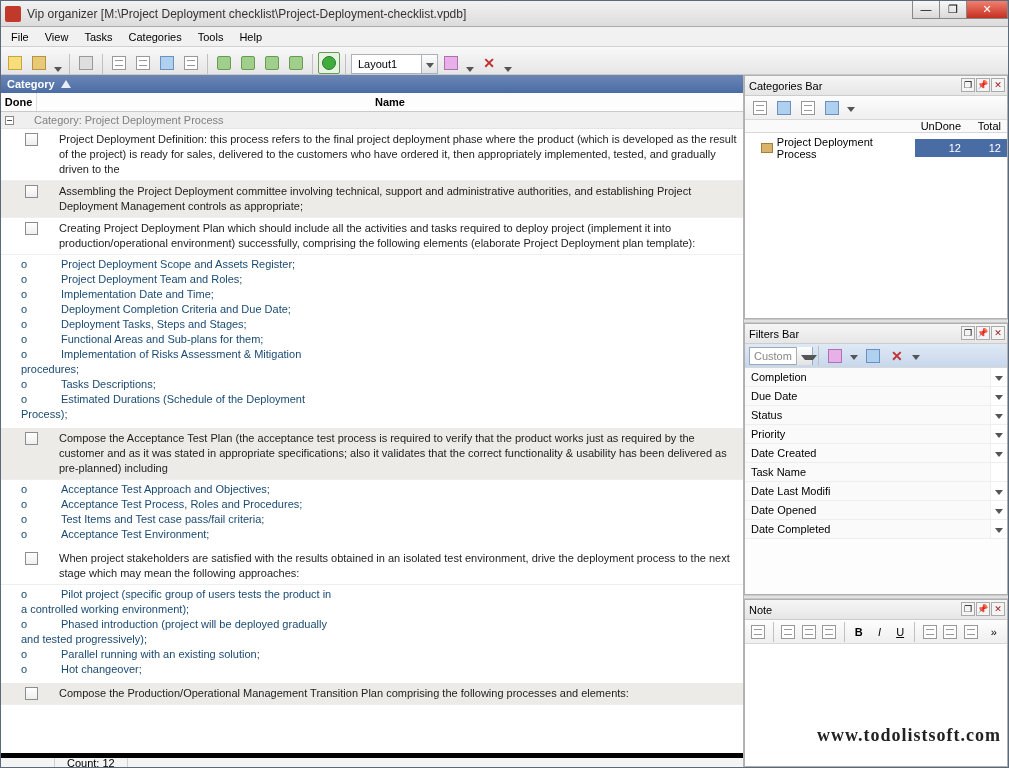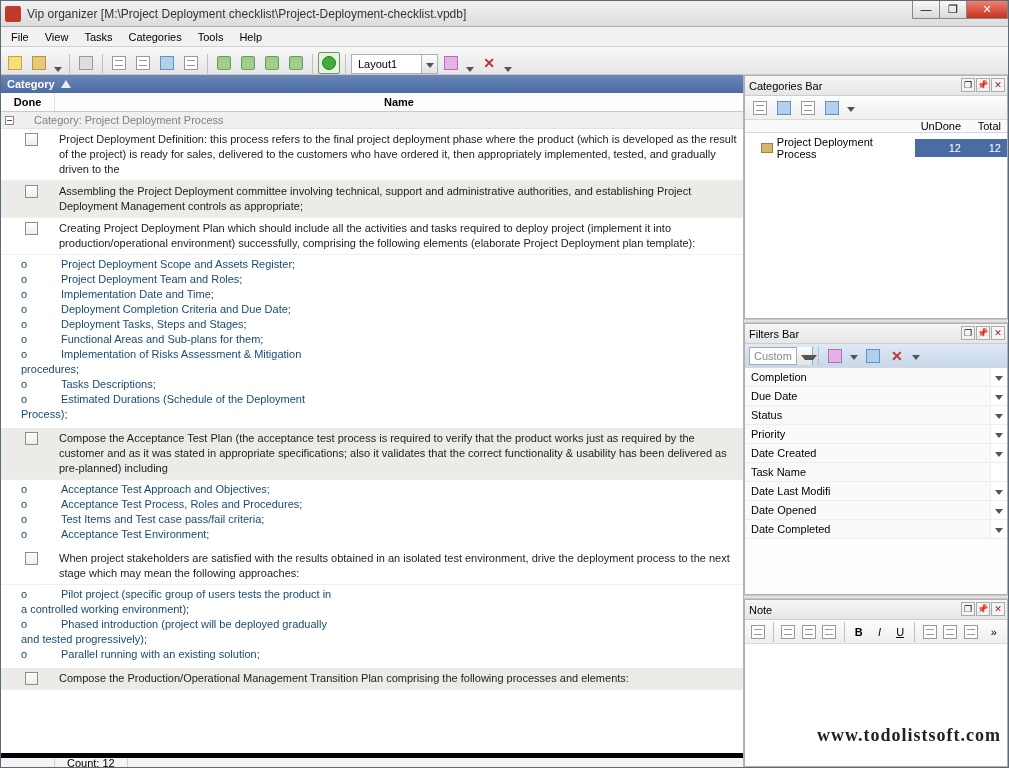--- a/index.html
+++ b/index.html
@@ -18,21 +18,21 @@
   .tbtn .ico { width:14px; height:14px; display:inline-block;}
   .tsep { width:1px; height:20px; background:#c0c0c0; margin:0 3px;}
   .layout-combo { border:1px solid #a8b2bd; background:#fff; height:20px; display:flex; align-items:center;}
   .layout-label { padding:0 24px 0 6px;}
   .combo-arrow { width:16px; height:18px; border-left:1px solid #a8b2bd; background:linear-gradient(#fdfdfd,#e3e3e3); text-align:center; line-height:18px;}
   .body { flex:1; display:flex; min-height:0;}
   .left { flex:1; display:flex; flex-direction:column; min-width:0; border-right:1px solid #b5b5b5;}
   .category-bar { height:18px; background:linear-gradient(#6b86b5,#4a6ca5); color:#fff; display:flex; align-items:center; padding:2px 6px; font-weight:bold; gap:6px;}
   .cat-triangle { width:0; height:0; border-left:5px solid transparent; border-right:5px solid transparent; border-bottom:8px solid #e8eef6;}
   .cols { display:flex; background:#fdfdfd; border-bottom:1px solid #c9c9c9;}
-  .col-done { width:54px; text-align:center; font-weight:bold; padding:3px 0; border-right:1px solid #e0e0e0;}
+  .col-done { width:36px; text-align:center; font-weight:bold; padding:3px 0; border-right:1px solid #e0e0e0;}
   .col-name { flex:1; text-align:center; font-weight:bold; padding:3px 0;}
   .grid-scroll { flex:1; overflow-y:scroll; overflow-x:hidden; background:#fff;}
   .group-row { background:#efefef; color:#808080; padding:2px 4px; border-bottom:1px solid #e4e4e4; display:flex; align-items:center; gap:20px;}
   .minus-box { width:9px; height:9px; border:1px solid #888; background:#fff; position:relative; display:inline-block;}
   .minus-box::after { content:""; position:absolute; left:1px; right:1px; top:3px; height:1px; background:#555;}
   .task-row { display:flex; align-items:flex-start; border-bottom:1px solid #efefef; background:#fff;}
   .task-row.alt { background:#ecebe8;}
   .done-cell { width:54px; padding:4px 0 0 24px;}
   .chk { width:13px; height:13px; border:1px solid #8d8d8d; background:linear-gradient(#fff,#eee); display:inline-block;}
   .name-cell { flex:1; padding:3px 6px 3px 4px; line-height:15px; color:#222;}
@@ -223,20 +223,21 @@
         <div class="task-row">
           <div class="done-cell"><span class="chk"></span></div>
           <div class="name-cell">When project stakeholders are satisfied with the results obtained in an isolated test environment, drive the deployment process to the next stage which may mean the following approaches:</div>
         </div>
         <div class="subitems">
           <div><span class="o">o</span><span>Pilot project (specific group of users tests the product in</span></div>
           <div class="wrapline">a controlled working environment);</div>
           <div><span class="o">o</span><span>Phased introduction (project will be deployed gradually</span></div>
           <div class="wrapline">and tested progressively);</div>
           <div><span class="o">o</span><span>Parallel running with an existing solution;</span></div>
+          <div><span class="o">o</span><span>Hot changeover;</span></div>
         </div>
 
         <div class="task-row alt">
           <div class="done-cell"><span class="chk"></span></div>
           <div class="name-cell">Compose the Production/Operational Management Transition Plan comprising the following processes and elements:</div>
         </div>
 
       </div>
       <div class="statusbar">
         <div class="status-seg blank"></div>

